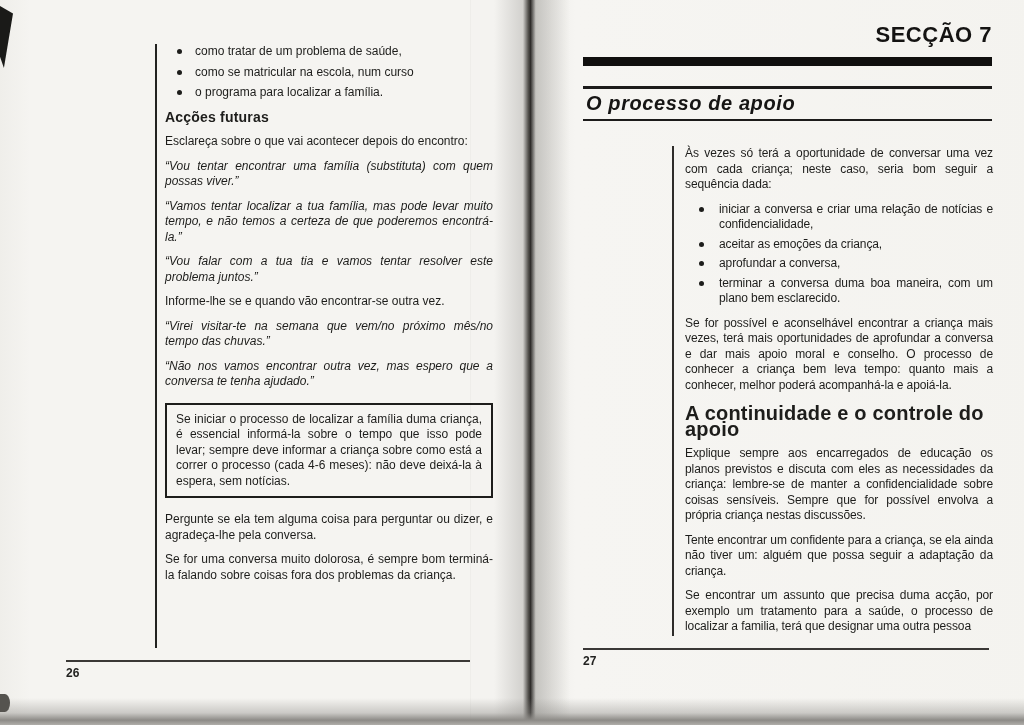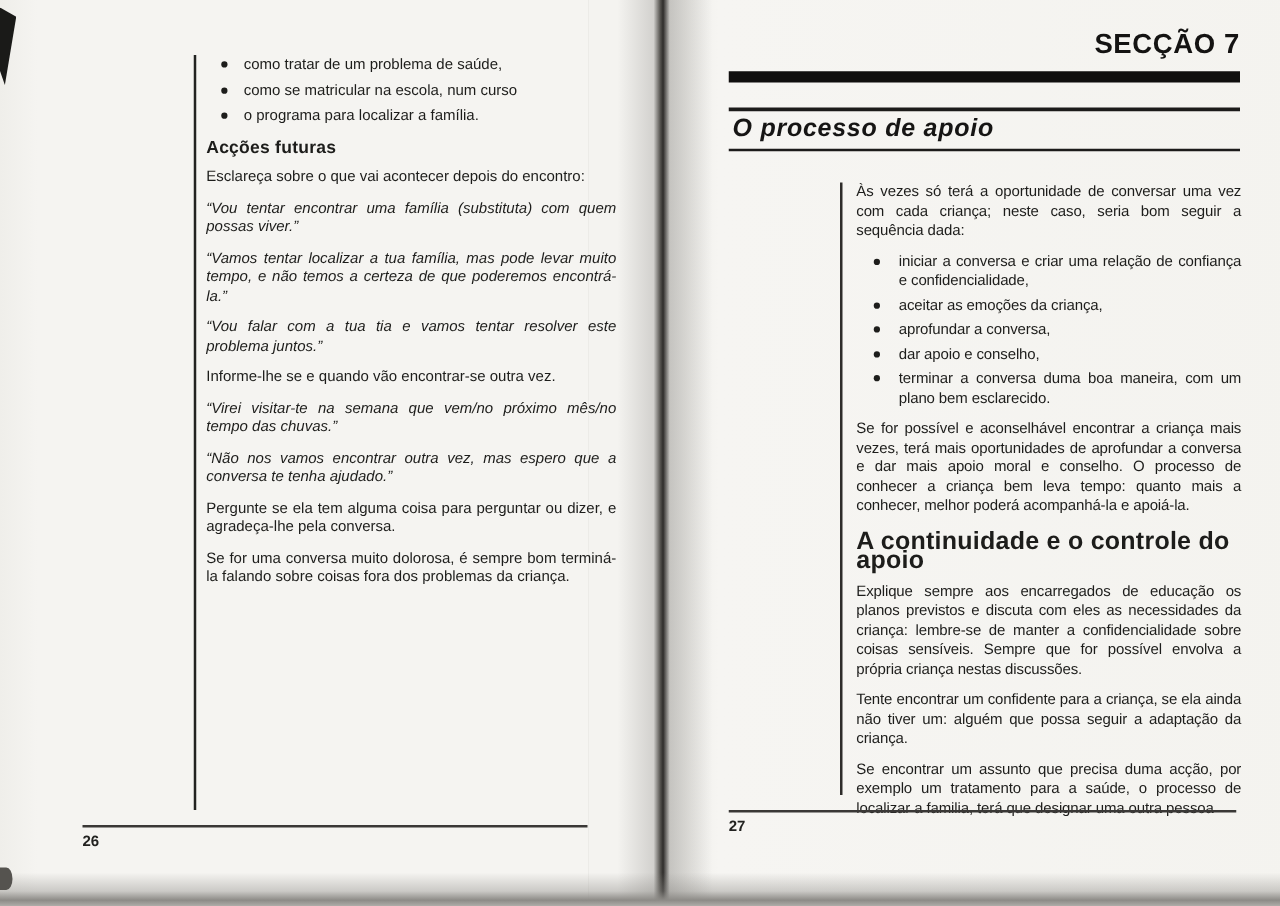--- a/index.html
+++ b/index.html
@@ -87,20 +87,21 @@
       <div class="h-left">Acções futuras</div>
 
       <p>Esclareça sobre o que vai acontecer depois do encontro:</p>
       <p class="quote">“Vou tentar encontrar uma família (substituta) com quem possas viver.”</p>
       <p class="quote">“Vamos tentar localizar a tua família, mas pode levar muito tempo, e não temos a certeza de que poderemos encontrá-la.”</p>
       <p class="quote">“Vou falar com a tua tia e vamos tentar resolver este problema juntos.”</p>
       <p>Informe-lhe se e quando vão encontrar-se outra vez.</p>
       <p class="quote">“Virei visitar-te na semana que vem/no próximo mês/no tempo das chuvas.”</p>
       <p class="quote">“Não nos vamos encontrar outra vez, mas espero que a conversa te tenha ajudado.”</p>
 
+      <div class="boxed">Se iniciar o processo de localizar a família duma criança, é essencial informá-la sobre o tempo que isso pode levar; sempre deve informar a criança sobre como está a correr o processo (cada 4-6 meses): não deve deixá-la à espera, sem notícias.</div>
 
       <p>Pergunte se ela tem alguma coisa para perguntar ou dizer, e agradeça-lhe pela conversa.</p>
       <p>Se for uma conversa muito dolorosa, é sempre bom terminá-la falando sobre coisas fora dos problemas da criança.</p>
     </div>
 
     <div class="hrule footer-rule-left"></div>
     <div class="pagenum pagenum-left">26</div>
   </div>
 
   <div class="page-right">
@@ -111,33 +112,29 @@
     <div class="hrule title-underline"></div>
 
     <div class="vrule vrule-right"></div>
 
     <div class="col col-right">
       <p style="margin-top:2px">Às vezes só terá a oportunidade de conversar uma vez com cada criança; neste caso, seria bom seguir a sequência dada:</p>
 
       <ul class="blist blist-right">
         <li>
           <span class="dot"></span>
-          <span>iniciar a conversa e criar uma relação de confiança e confidencialidade,</span>
+          <span>iniciar a conversa e criar uma relação de notícias e confidencialidade,</span>
         </li>
         <li>
           <span class="dot"></span>
           <span>aceitar as emoções da criança,</span>
         </li>
         <li>
           <span class="dot"></span>
           <span>aprofundar a conversa,</span>
-        </li>
-        <li>
-          <span class="dot"></span>
-          <span>dar apoio e conselho,</span>
         </li>
         <li>
           <span class="dot"></span>
           <span>terminar a conversa duma boa maneira, com um plano bem esclarecido.</span>
         </li>
       </ul>
 
       <p>Se for possível e aconselhável encontrar a criança mais vezes, terá mais oportunidades de aprofundar a conversa e dar mais apoio moral e conselho. O processo de conhecer a criança bem leva tempo: quanto mais a conhecer, melhor poderá acompanhá-la e apoiá-la.</p>
 
       <div class="h-right">A continuidade e o controle do apoio</div>

